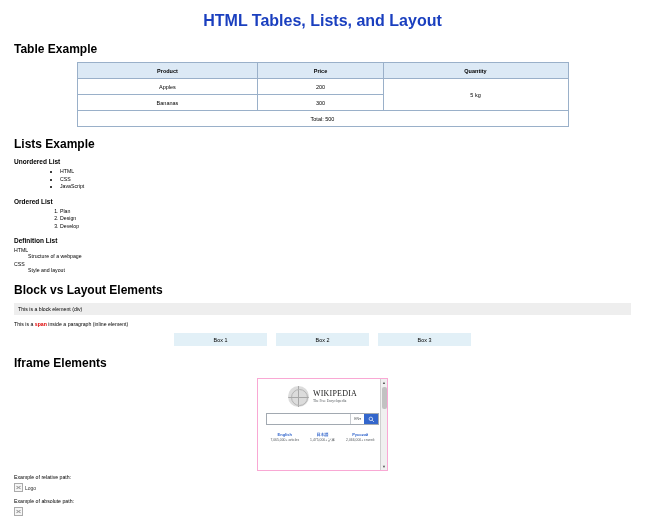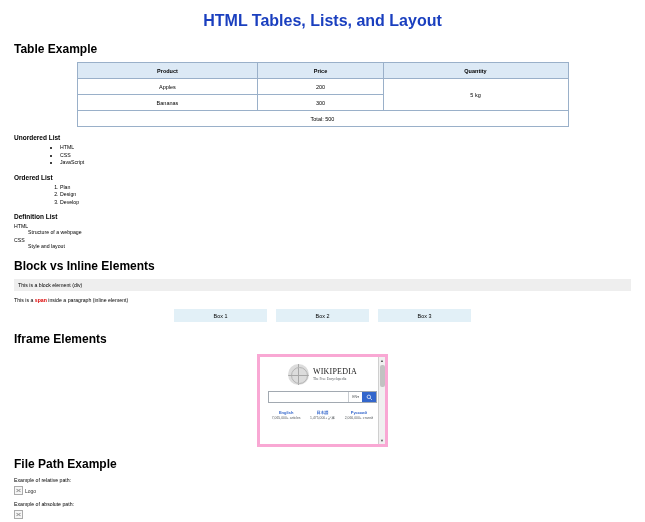--- a/index.html
+++ b/index.html
@@ -115,21 +115,21 @@
   }
   
   .iframe-wrap {
     display: flex;
     justify-content: center;
     margin: 8px 0 0 0;
   }
   .iframe-box {
     width: 131px;
     height: 93px;
-    border: 3px solid #f9a8d4;
+    border: 1px solid #f9a8d4;
     background: #ffffff;
     position: relative;
     overflow: hidden;
     box-sizing: border-box;
   }
   .wiki-inner {
     padding: 5px 6px 0 6px;
     box-sizing: border-box;
     width: 100%;
     height: 100%;
@@ -332,20 +332,21 @@
           <td>300</td>
         </tr>
         <tr>
           <td colspan="3">Total: 500</td>
         </tr>
       </tbody>
     </table>
   </div>
 
   
+  <h2 class="section">Lists Example</h2>
 
   <h3 class="sub">Unordered List</h3>
   <ul class="plain-list">
     <li>HTML</li>
     <li>CSS</li>
     <li>JavaScript</li>
   </ul>
 
   <h3 class="sub">Ordered List</h3>
   <ol class="plain-list">
@@ -356,21 +357,21 @@
 
   <h3 class="sub">Definition List</h3>
   <dl class="def-list">
     <dt>HTML</dt>
     <dd>Structure of a webpage</dd>
     <dt>CSS</dt>
     <dd>Style and layout</dd>
   </dl>
 
   
-  <h2 class="section">Block vs Inline Elements</h2>
+  <h2 class="section">Block vs Layout Elements</h2>
   <div class="block-element">This is a block element (div)</div>
   <p class="inline-para"><span>This is a </span><span class="inline-span">span</span><span> inside a paragraph (inline element)</span></p>
 
   
   <div class="box-row">
     <div class="box">Box 1</div>
     <div class="box">Box 2</div>
     <div class="box">Box 3</div>
   </div>
 
@@ -418,21 +419,20 @@
       </div>
       <div class="scrollbar">
         <div class="scroll-arrow up">▲</div>
         <div class="scroll-thumb"></div>
         <div class="scroll-arrow down">▼</div>
       </div>
     </div>
   </div>
 
   
-  <h2 class="section">File Path Example</h2>
   <div class="fp-text">Example of relative path:</div>
   <div class="broken-img">
     <span class="broken-icon"></span>
     <span>Logo</span>
   </div>
   <div class="fp-text">Example of absolute path:</div>
   <div class="broken-img">
     <span class="broken-icon"></span>
 
   </div>

